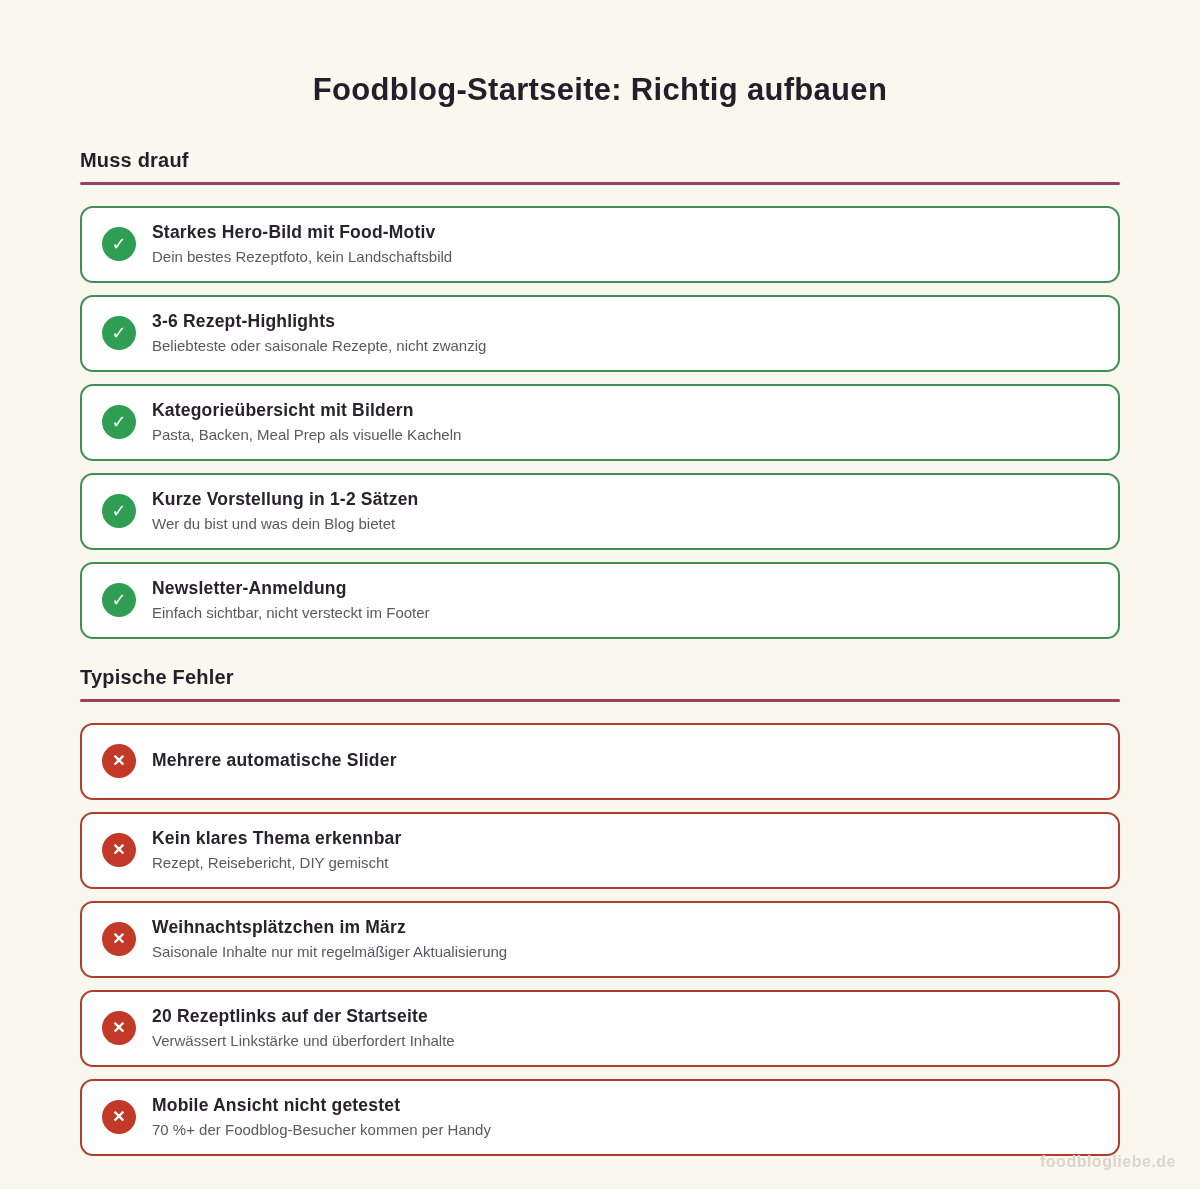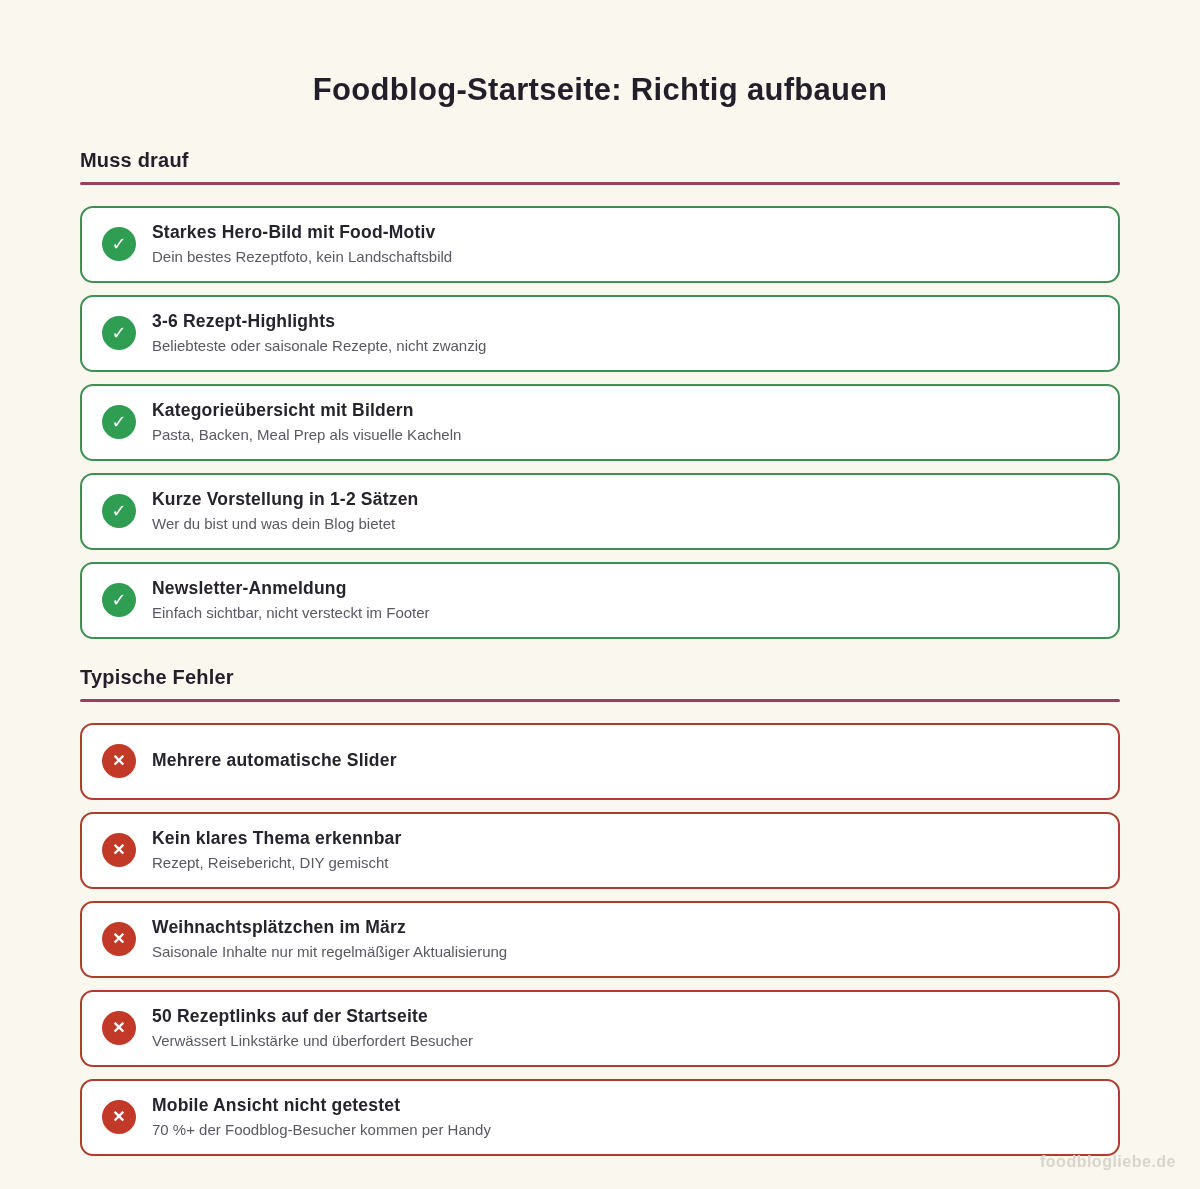--- a/index.html
+++ b/index.html
@@ -185,22 +185,22 @@
       <div class="card-title">Weihnachtsplätzchen im März</div>
       <div class="card-sub">Saisonale Inhalte nur mit regelmäßiger Aktualisierung</div>
     </div>
   </div>
 
   <div class="card cross">
     <div class="badge cross">
       <span>✕</span>
     </div>
     <div class="card-text">
-      <div class="card-title">50 Rezeptlinks auf der Startseite</div>
-      <div class="card-sub">Verwässert Linkstärke und überfordert Besucher</div>
+      <div class="card-title">20 Rezeptlinks auf der Startseite</div>
+      <div class="card-sub">Verwässert Linkstärke und überfordert Inhalte</div>
     </div>
   </div>
 
   <div class="card cross">
     <div class="badge cross">
       <span>✕</span>
     </div>
     <div class="card-text">
       <div class="card-title">Mobile Ansicht nicht getestet</div>
       <div class="card-sub">70 %+ der Foodblog-Besucher kommen per Handy</div>

